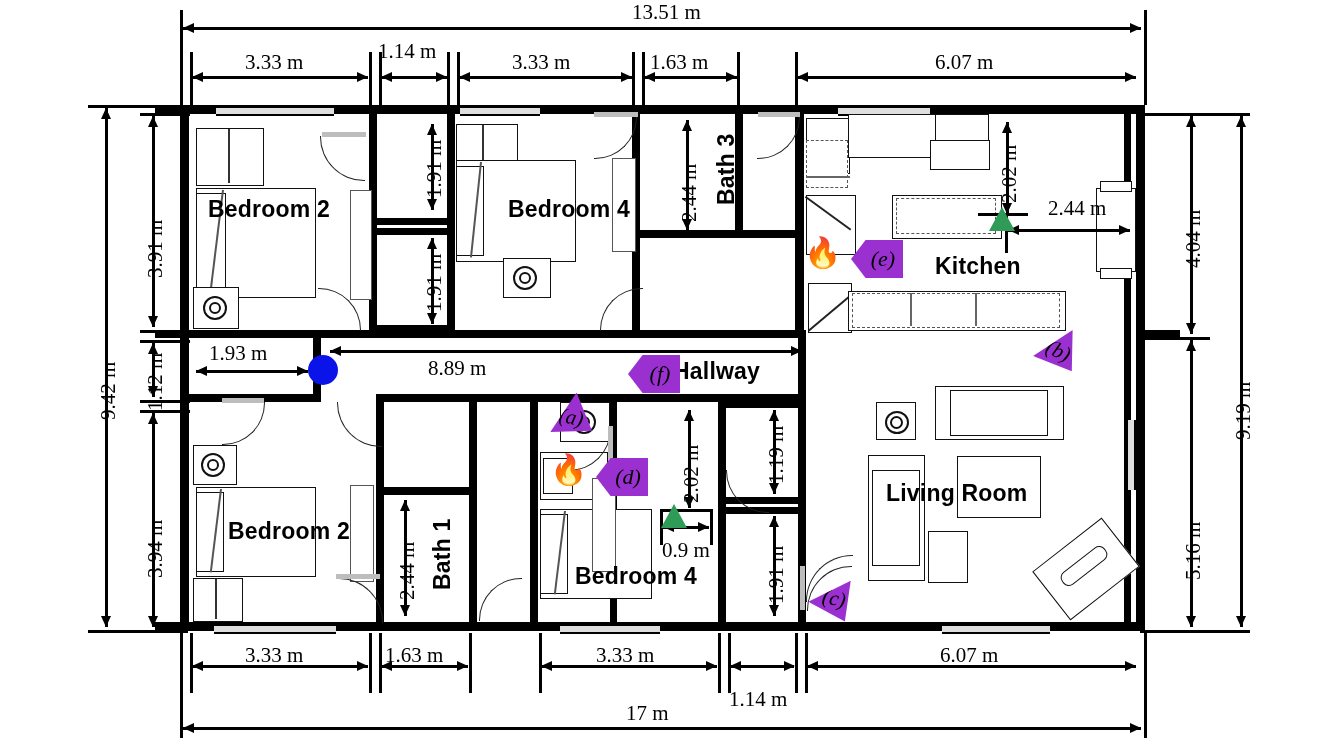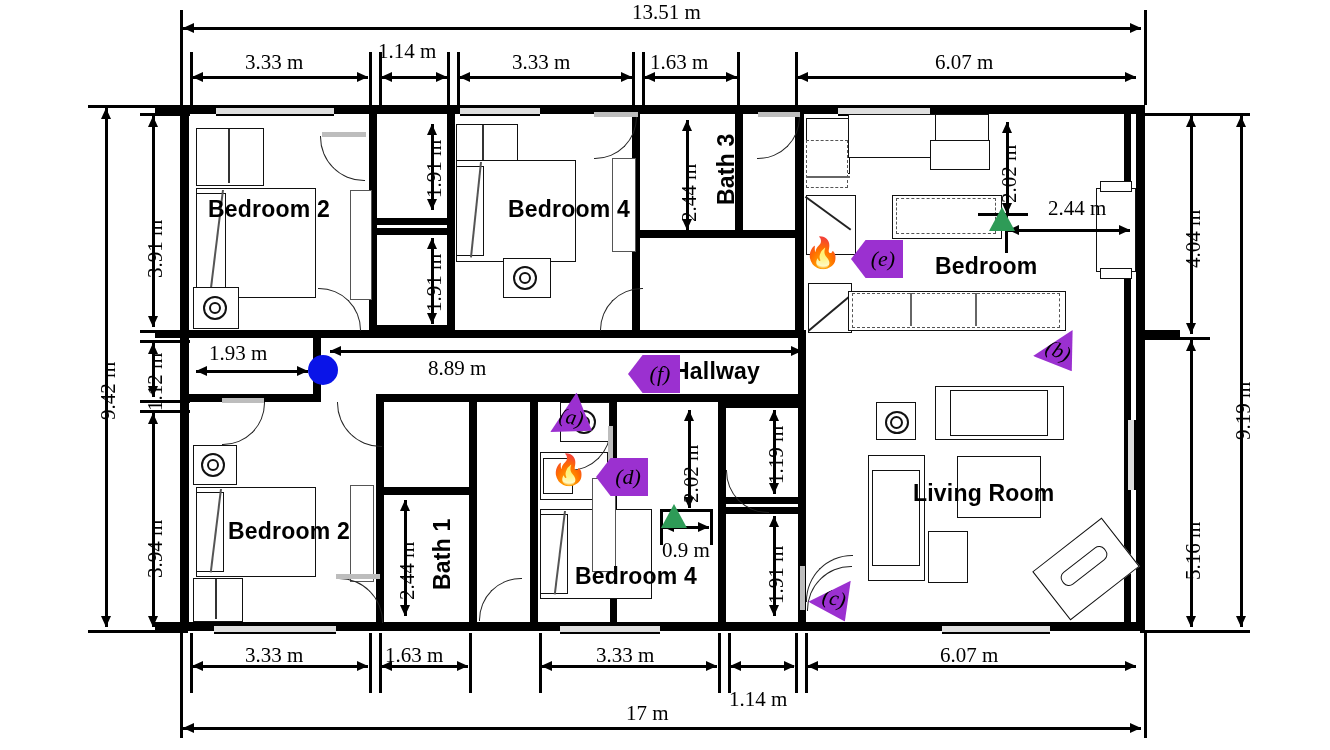--- a/index.html
+++ b/index.html
@@ -414,26 +414,26 @@
   <div class="dim v" style="left:766px;top:484px;">1.19 m</div>
 
   <div class="arrowv" style="left:773px;top:516px;height:100px;"></div>
   <div class="avU" style="left:769px;top:516px;"></div>
   <div class="avD" style="left:769px;top:605px;"></div>
   <div class="dim v" style="left:766px;top:604px;">1.91 m</div>
 
   <div class="room" style="left:208px;top:196px;">Bedroom 2</div>
   <div class="room" style="left:508px;top:196px;">Bedroom 4</div>
   <div class="room v" style="left:713px;top:205px;">Bath 3</div>
-  <div class="room" style="left:935px;top:253px;">Bedroom</div>
+  <div class="room" style="left:935px;top:253px;">Kitchen</div>
   <div class="room" style="left:673px;top:358px;">Hallway</div>
   <div class="room" style="left:228px;top:518px;">Bedroom 2</div>
   <div class="room v" style="left:429px;top:590px;">Bath 1</div>
   <div class="room" style="left:575px;top:563px;">Bedroom 4</div>
-  <div class="room" style="left:913px;top:480px;">Living Room</div>
+  <div class="room" style="left:886px;top:480px;">Living Room</div>
 
   <div class="mk-tag" style="left:851px;top:240px;">
     <span>(e)</span>
   </div>
   <div class="fire" style="left:804px;top:238px;">🔥</div>
 
   <div class="mk-tag" style="left:628px;top:355px;">
     <span>(f)</span>
   </div>
 

